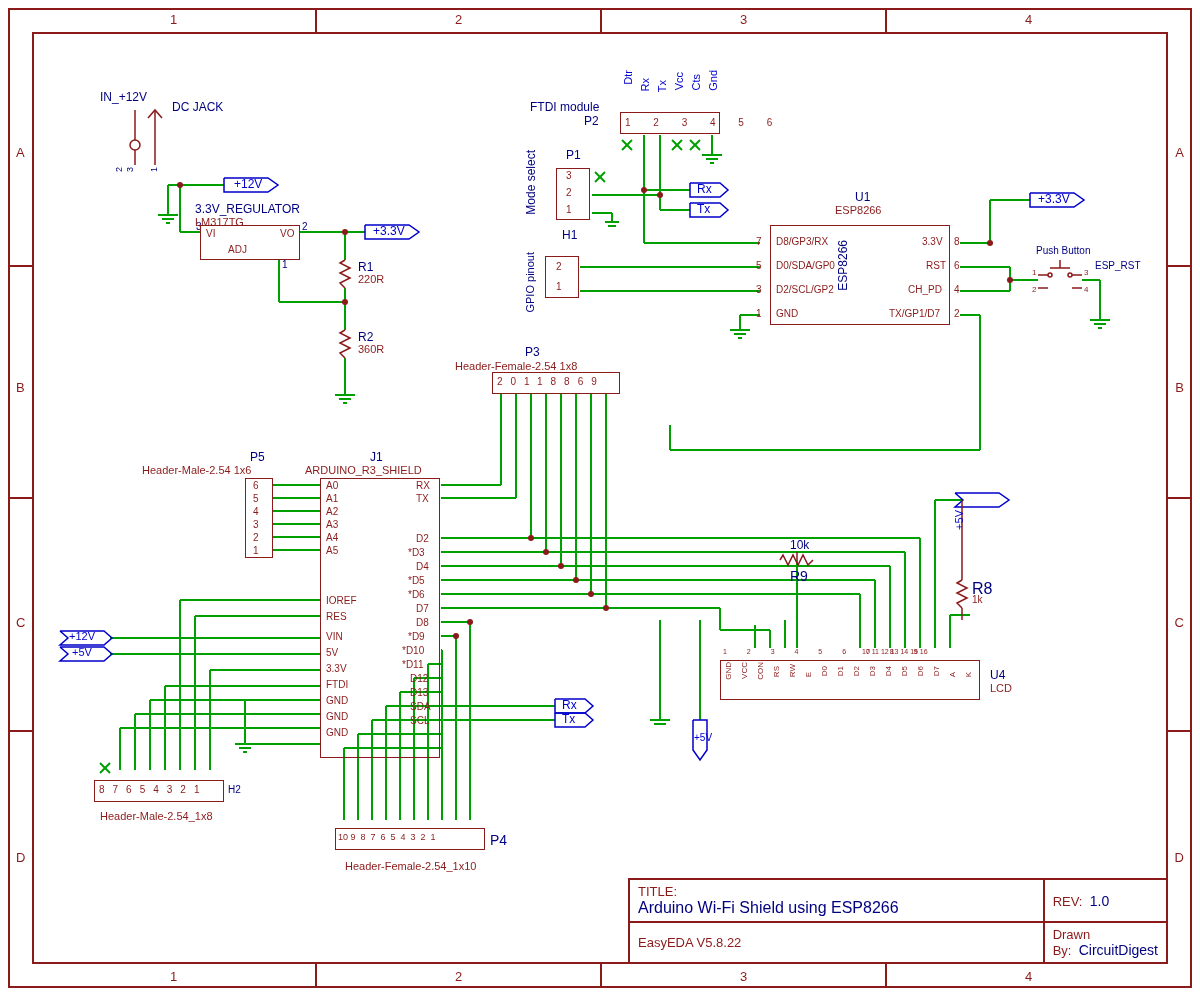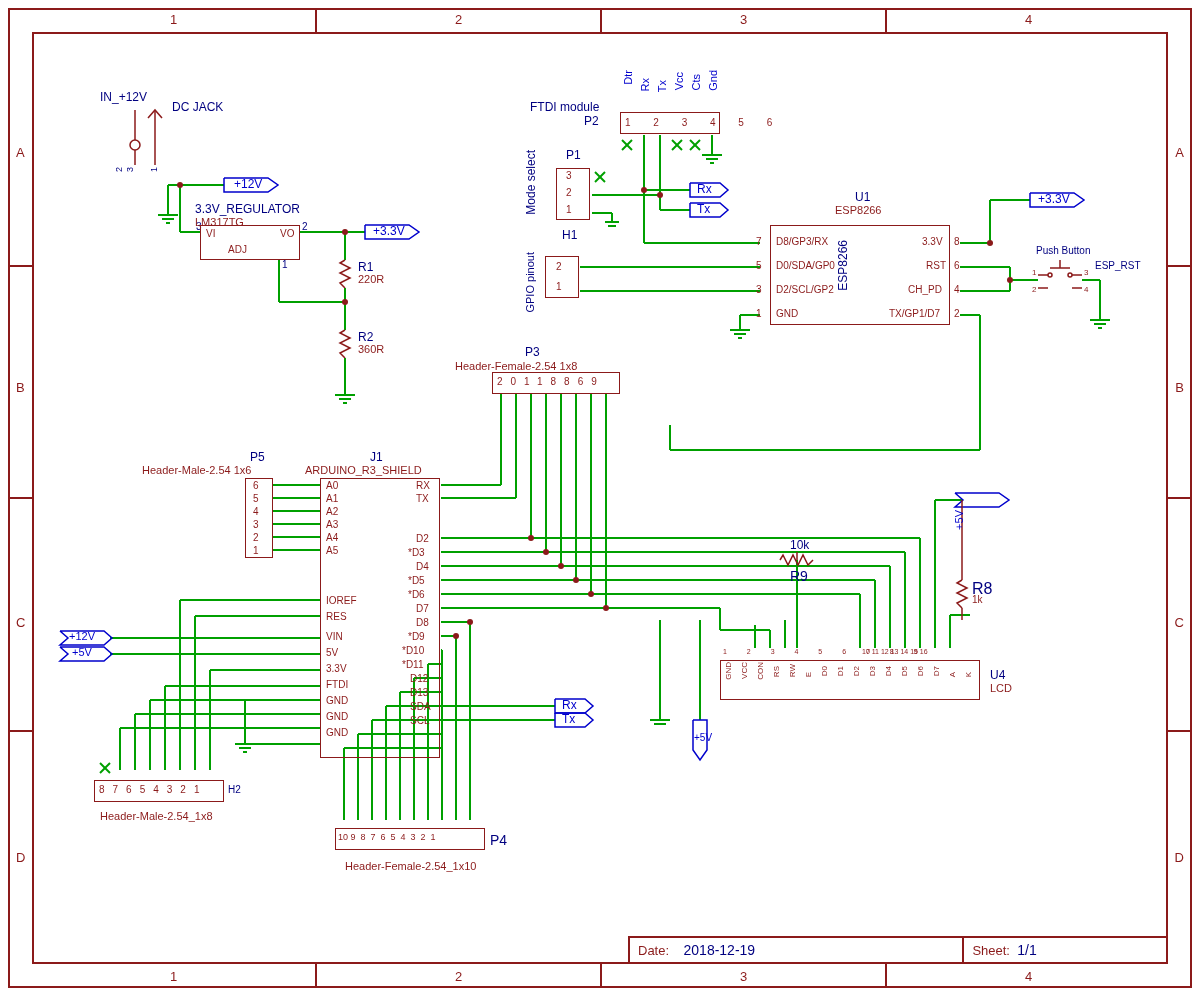--- a/index.html
+++ b/index.html
@@ -542,20 +542,27 @@
   <div class="net-label" style="left:694px; top:732px;font-size:10px">+5V</div>
 
   <div class="ref-label" style="left:790px; top:538px;font-size:12px">10k</div>
   <div class="ref-label" style="left:790px; top:568px;font-size:14px">R9</div>
   <div class="ref-label" style="left:972px; top:580px;font-size:16px">R8</div>
   <div class="val-label" style="left:972px; top:594px;font-size:10px">1k</div>
   <div class="net-label vert-text" style="left:953px; top:510px;font-size:11px">+5V</div>
 
   <table class="title-block" cellspacing="0">
     <tbody>
+        <tr>
+      <td style="width:400px">
+        <span>TITLE:</span><br>
+        <span class="v" style="font-size:16px">Arduino Wi-Fi Shield using ESP8266</span>
+      </td>
+      <td><span>REV:</span>&nbsp;&nbsp;<span class="v">1.0</span></td>
+    </tr>
     <tr>
-      <td><span>Date:</span>&nbsp;&nbsp;&nbsp;&nbsp;<span class="v">2018-12-19</span></td>
-      <td><span>Sheet:</span>&nbsp;&nbsp;<span class="v">1/1</span></td>
+      <td colspan="1" style="width:260px"><span>EasyEDA V5.8.22</span></td>
+      <td><span>Drawn By:</span>&nbsp;&nbsp;<span class="v">CircuitDigest</span></td>
     </tr>
   </tbody>
     </table>
 
 </div>
 
 </body></html>

